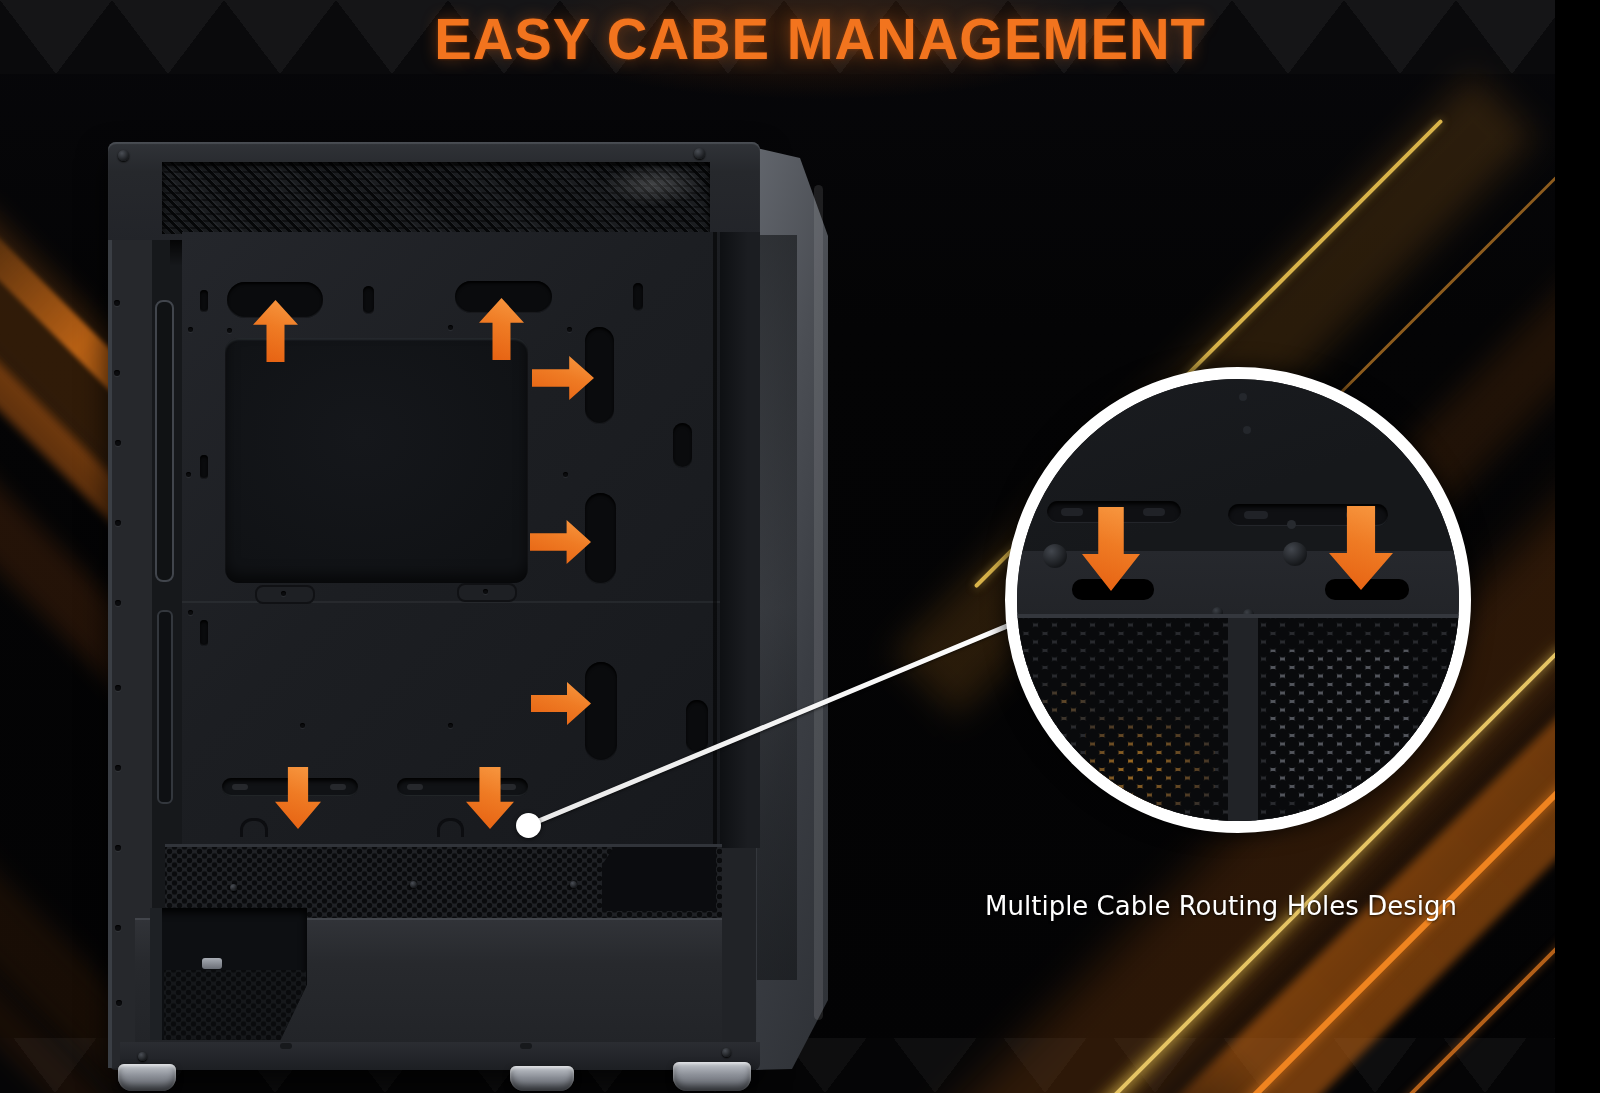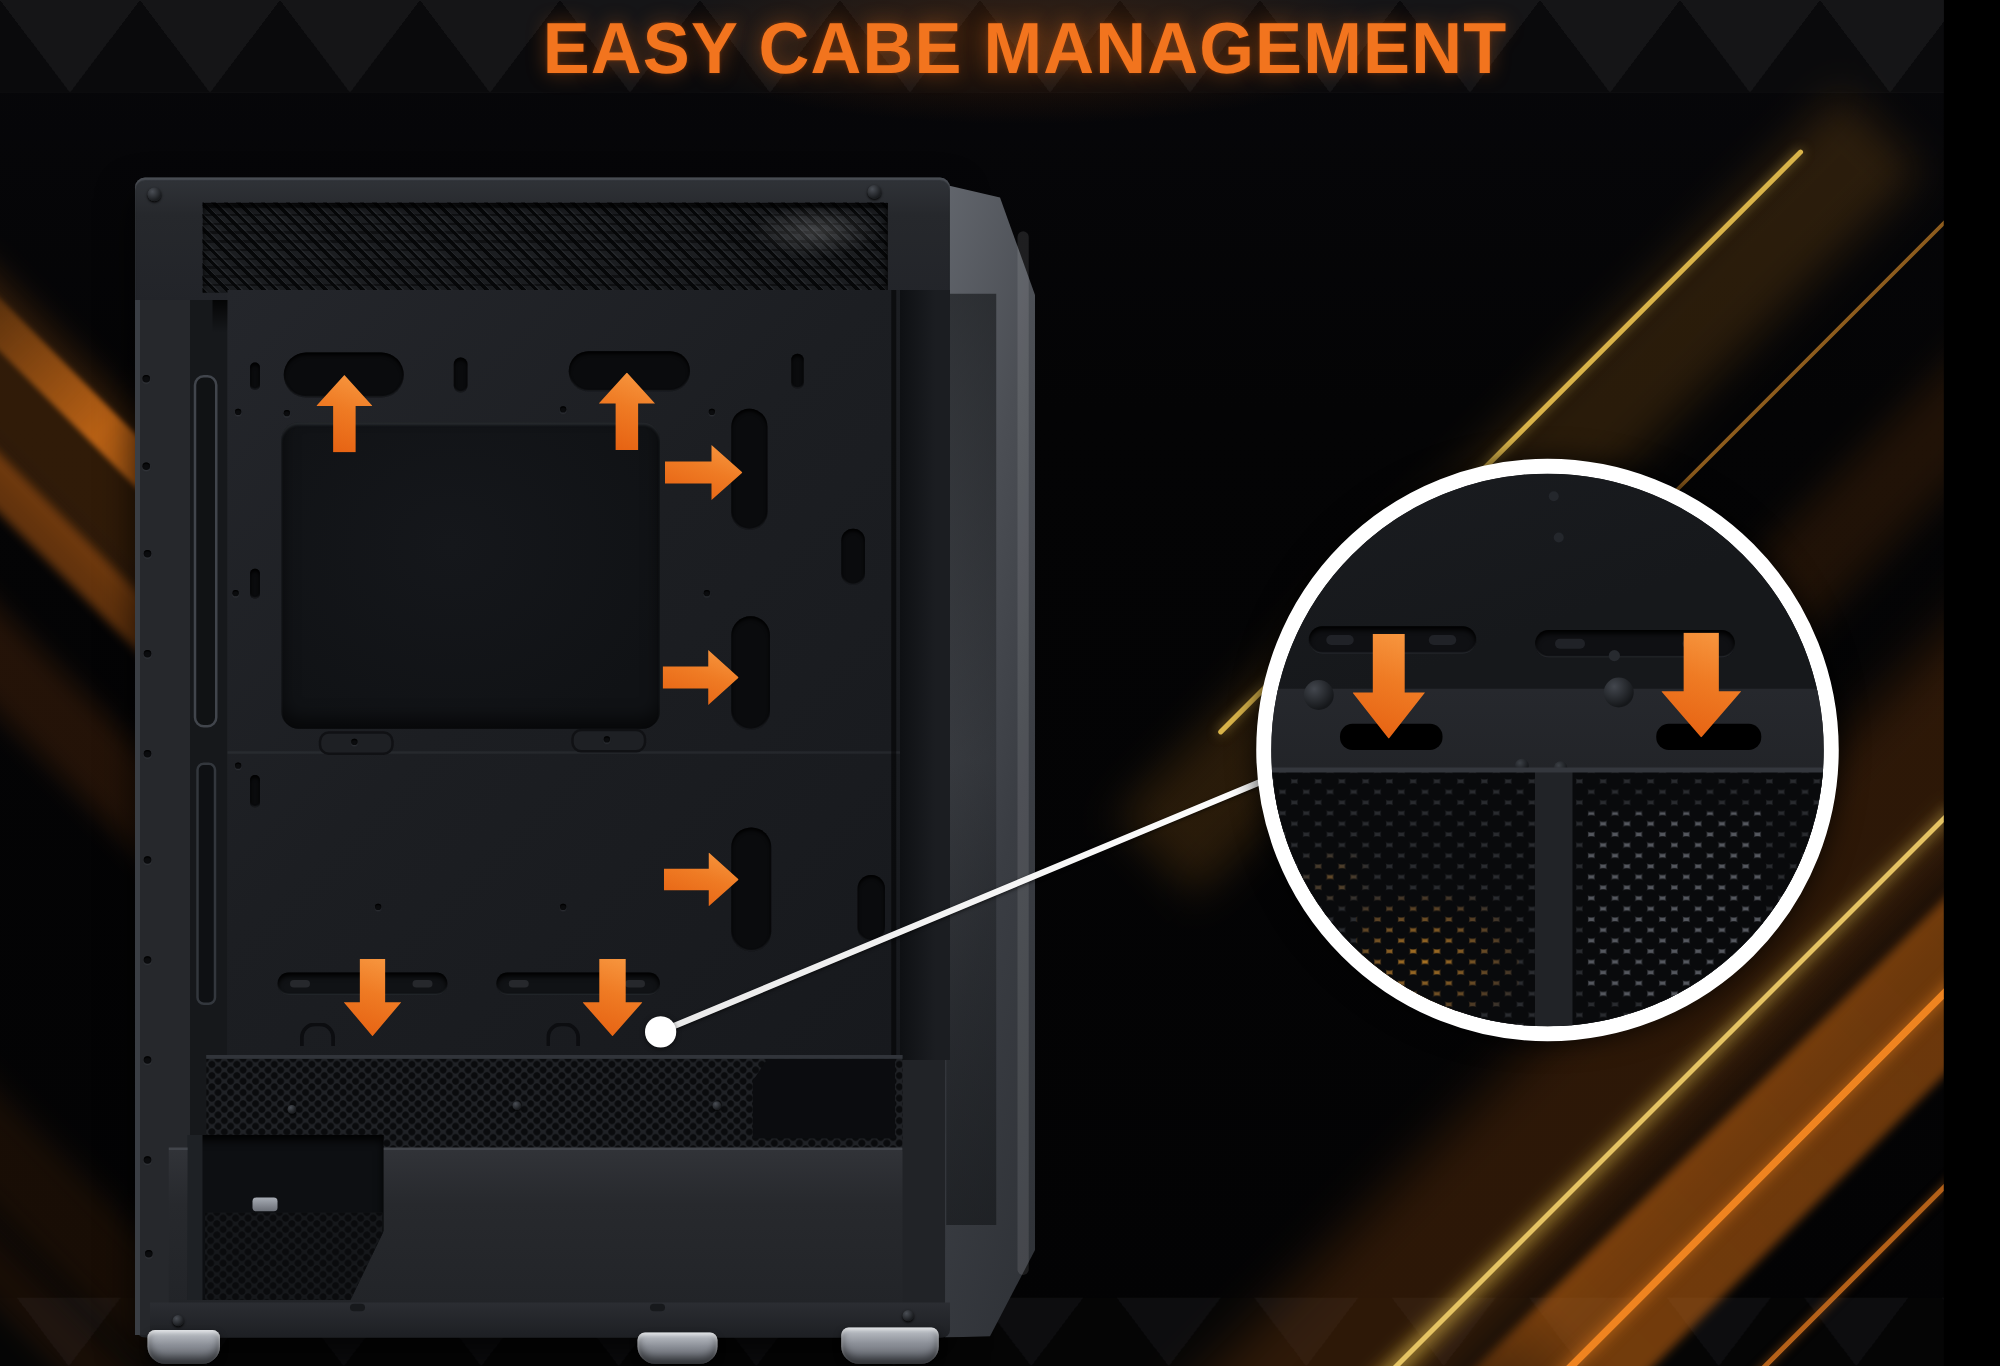--- a/index.html
+++ b/index.html
@@ -255,14 +255,15 @@
     <div class="abs hexmesh" style="left:0;top:238px;width:442px;height:204px;">
       <div class="abs" style="left:253px;top:33px;width:140px;height:150px;background:#54575e;"></div>
       <div class="abs" style="left:68px;top:98px;width:130px;height:95px;background:radial-gradient(ellipse at 40% 55%,rgba(215,140,30,.75),rgba(150,90,18,.35) 60%,rgba(0,0,0,0) 85%);"></div>
       <div class="abs" style="left:20px;top:60px;width:60px;height:50px;background:radial-gradient(ellipse,rgba(190,120,28,.4),rgba(0,0,0,0) 75%);"></div>
       <div class="abs hexdots" style="left:0;top:0;width:442px;height:204px;"></div>
       <div class="abs" style="left:211px;top:0;width:30px;height:204px;background:#212327;"></div>
     </div>
     <div class="abs" style="left:0;top:235px;width:442px;height:4px;background:#34373d;"></div>
   </div>
 
+  <div class="caption">Multiple Cable Routing Holes Design</div>
 
 </div>
 
 </body></html>

